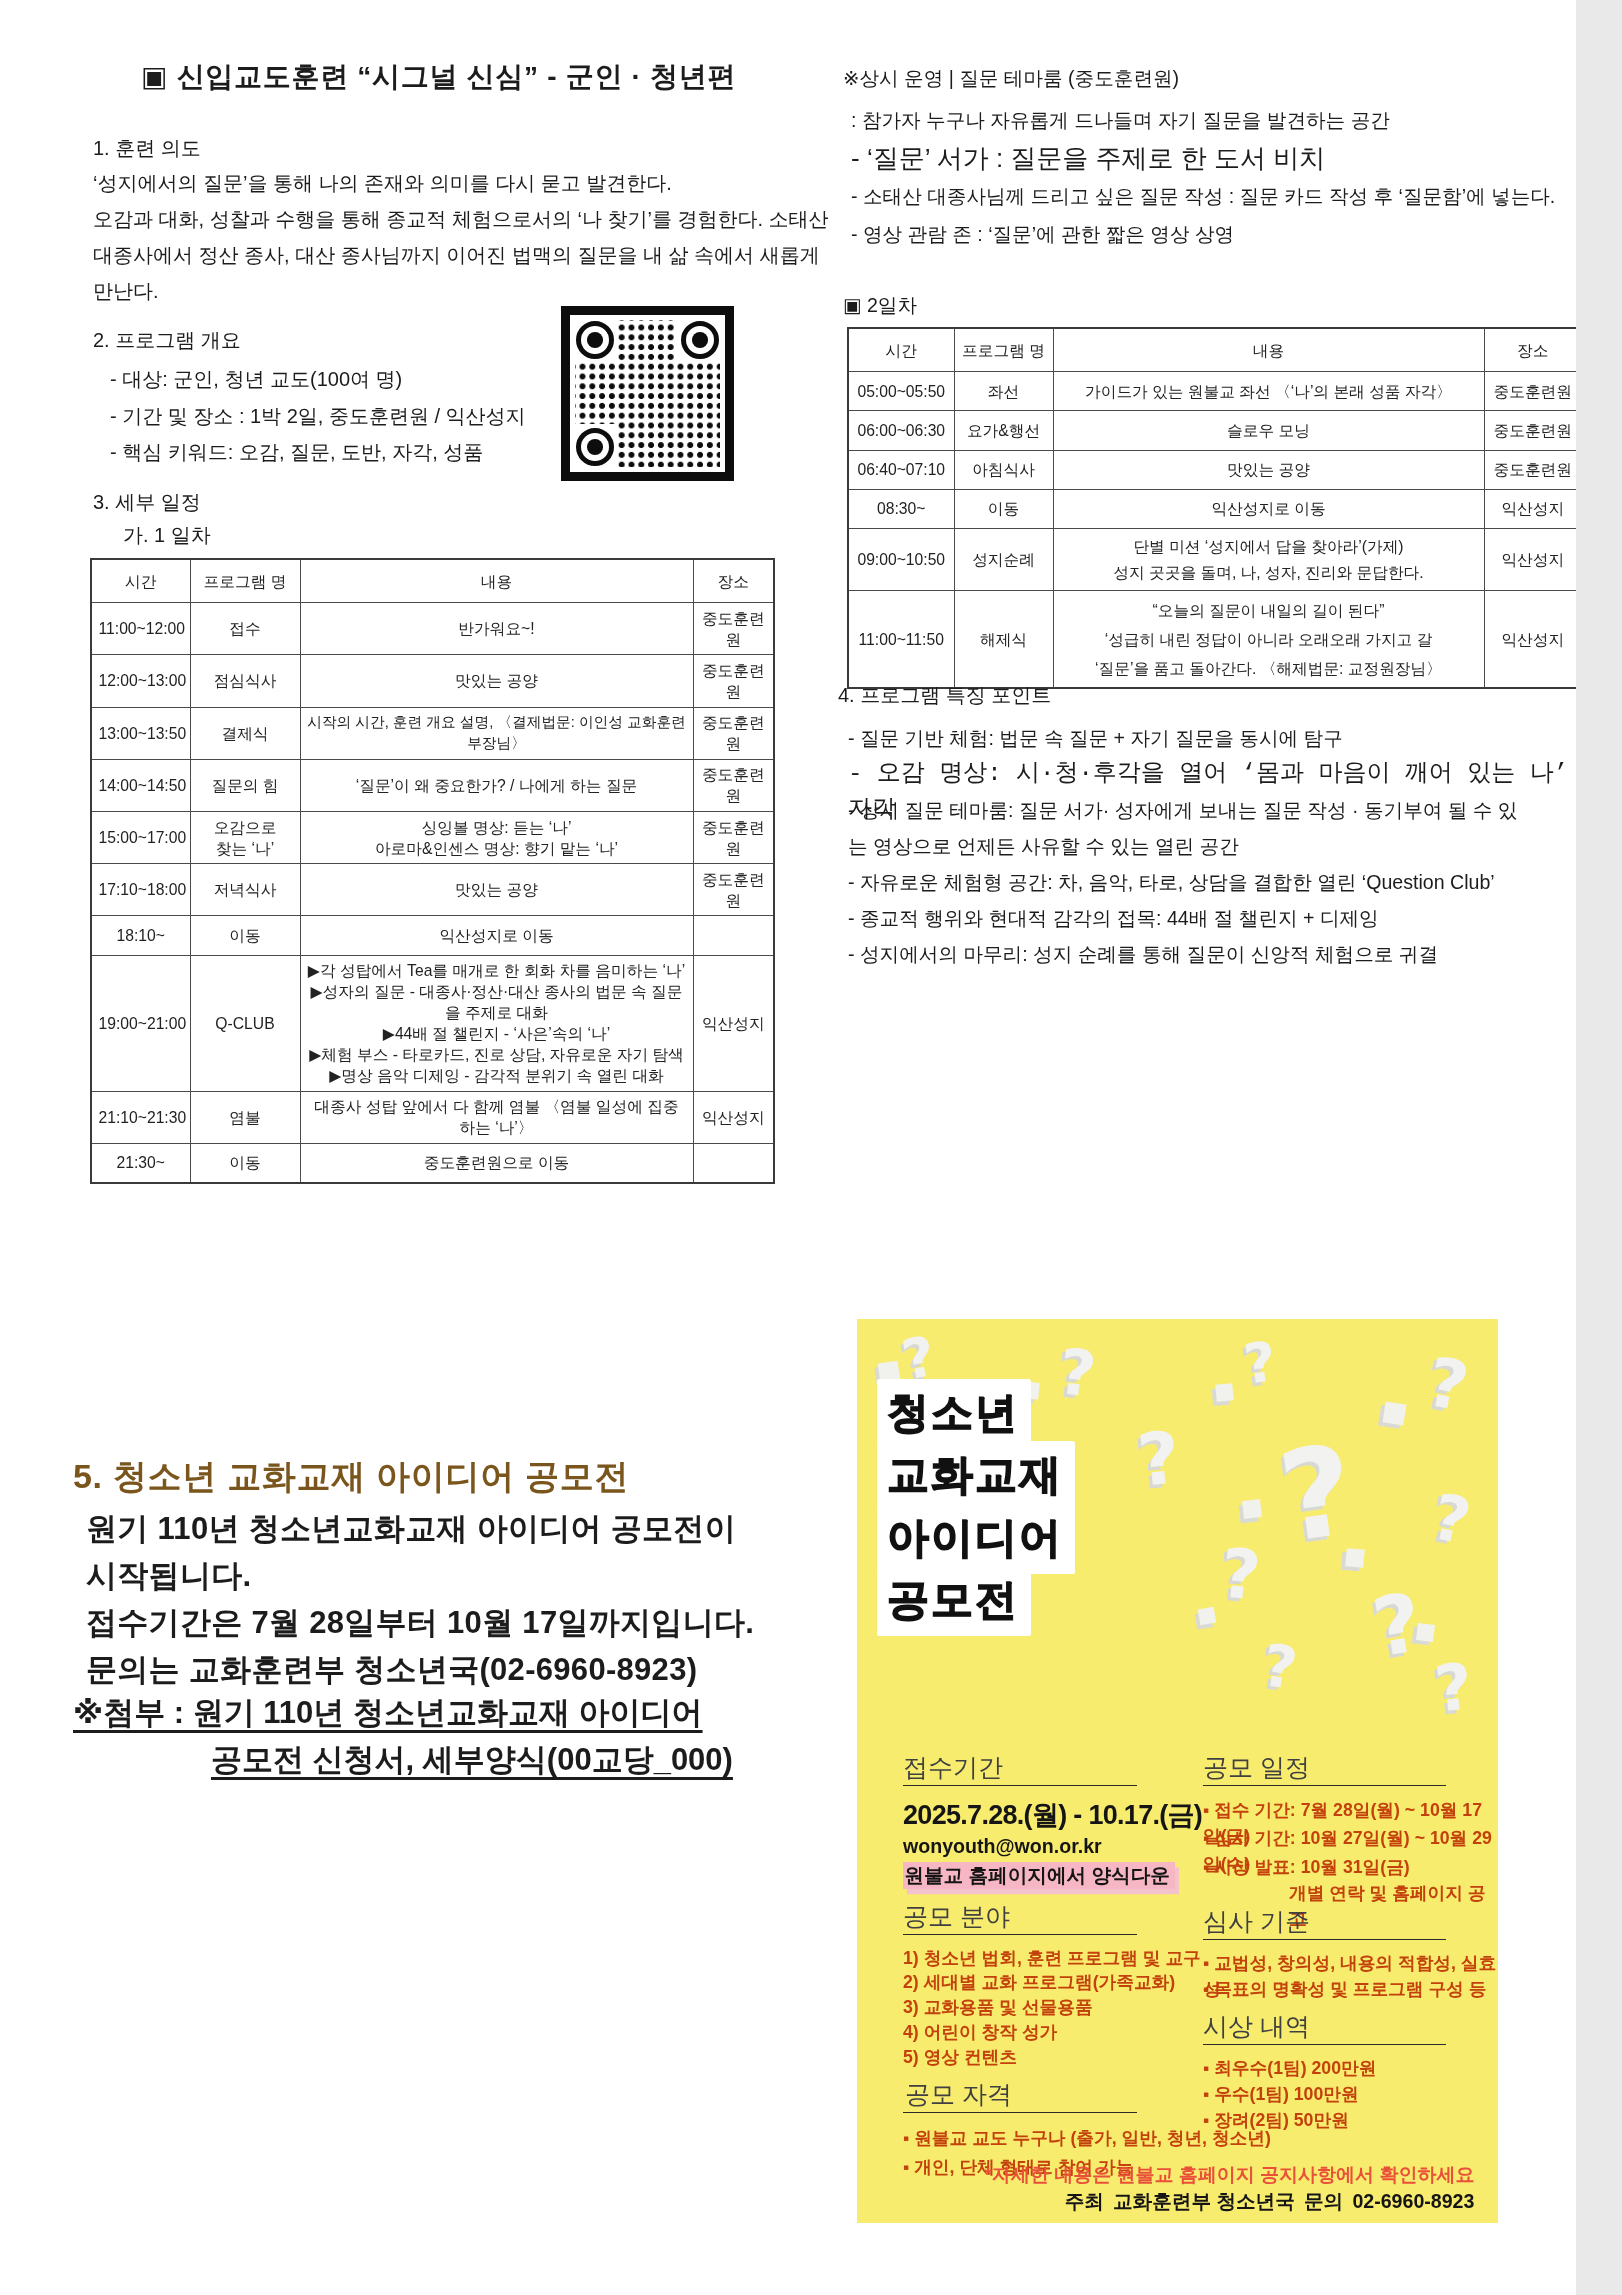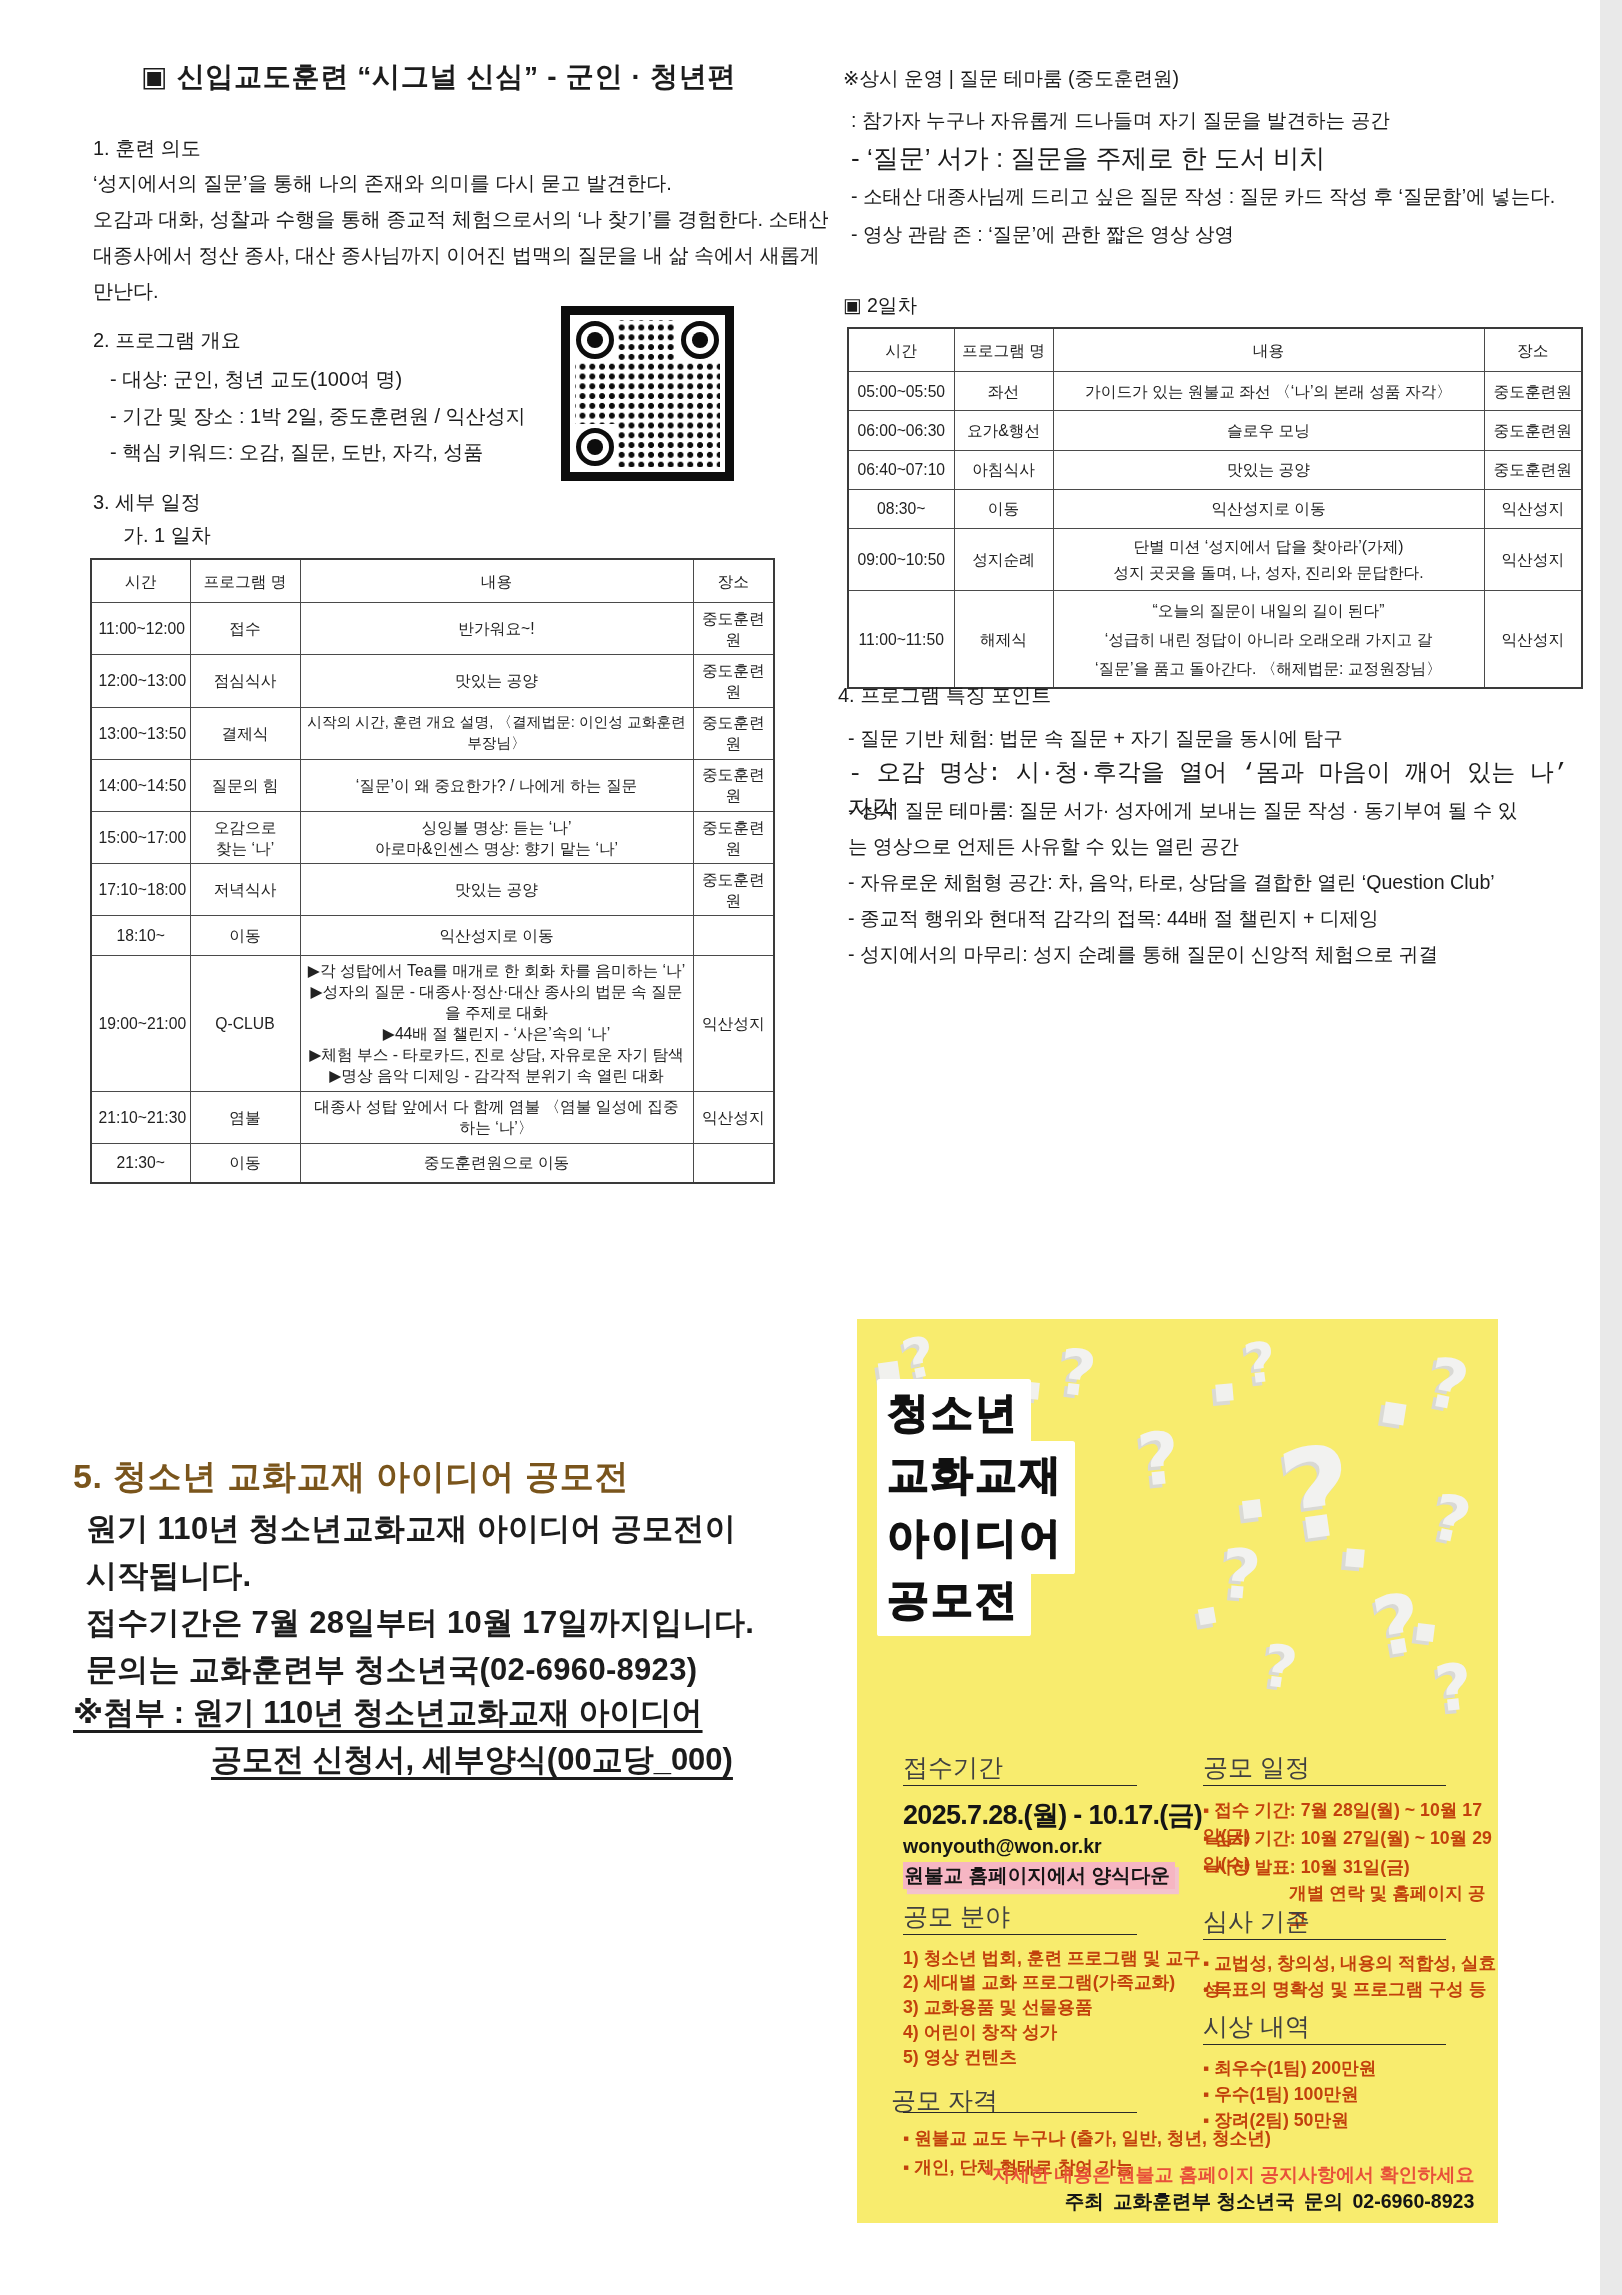--- a/index.html
+++ b/index.html
@@ -1,18 +1,18 @@
 <!DOCTYPE html>
 <html style="font-size:10.5px"><head>
 <meta charset="utf-8">
 <style>
   html,body{margin:0;padding:0;background:#e9e9e9;}
   .page{
     position:relative;width:1576px;height:2295px;background:#ffffff;
-    font-family:"Liberation Sans","DejaVu Sans",sans-serif;color:#1c1c1c;overflow:hidden;padding-left:24px;
+    font-family:"Liberation Sans","DejaVu Sans",sans-serif;color:#1c1c1c;overflow:hidden;
   }
   .abs{position:absolute;}
   .pre{white-space:pre-line;}
 
   
   .doc-title{font-size:28px;font-weight:700;letter-spacing:0.7px;}
   .h-sec{font-size:20px;}
   .body-txt{font-size:20px;line-height:36px;}
   .list-line{font-size:20px;line-height:37px;}
 
@@ -306,21 +306,21 @@
     <div class="p-hl" style="left:46px;top:543px;"><span class="mark">원불교 홈페이지에서 양식다운</span></div>
 
     <div class="p-head" style="left:46px;top:581px;">공모 분야</div>
     <div class="p-hr" style="left:46px;top:615px;width:234px;"></div>
     <div class="p-item" style="left:46px;top:626px;">1) 청소년 법회, 훈련 프로그램 및 교구</div>
     <div class="p-item" style="left:46px;top:650px;">2) 세대별 교화 프로그램(가족교화)</div>
     <div class="p-item" style="left:46px;top:675px;">3) 교화용품 및 선물용품</div>
     <div class="p-item" style="left:46px;top:700px;">4) 어린이 창작 성가</div>
     <div class="p-item" style="left:46px;top:725px;">5) 영상 컨텐츠</div>
 
-    <div class="p-head" style="left:34px;top:738px;margin-top:27px;">공모 자격</div>
+    <div class="p-head" style="left:48px;top:738px;margin-top:21px;">공모 자격</div>
     <div class="p-hr" style="left:46px;top:793px;width:234px;"></div>
     <div class="p-item" style="left:46px;top:806px;">▪ 원불교 교도 누구나 (출가, 일반, 청년, 청소년)</div>
     <div class="p-item" style="left:46px;top:835px;">▪ 개인, 단체 형태로 참여 가능</div>
 
     <div class="p-head" style="left:346px;top:432px;">공모 일정</div>
     <div class="p-hr" style="left:346px;top:466px;width:243px;"></div>
     <div class="p-item" style="left:346px;top:478px;">▪ 접수 기간: 7월 28일(월) ~ 10월 17일(금)</div>
     <div class="p-item" style="left:346px;top:506px;">▪ 심사 기간: 10월 27일(월) ~ 10월 29일(수)</div>
     <div class="p-item" style="left:346px;top:535px;">▪ 시상 발표: 10월 31일(금)</div>
     <div class="p-item p-note" style="left:432px;top:561px;">개별 연락 및 홈페이지 공고</div>

